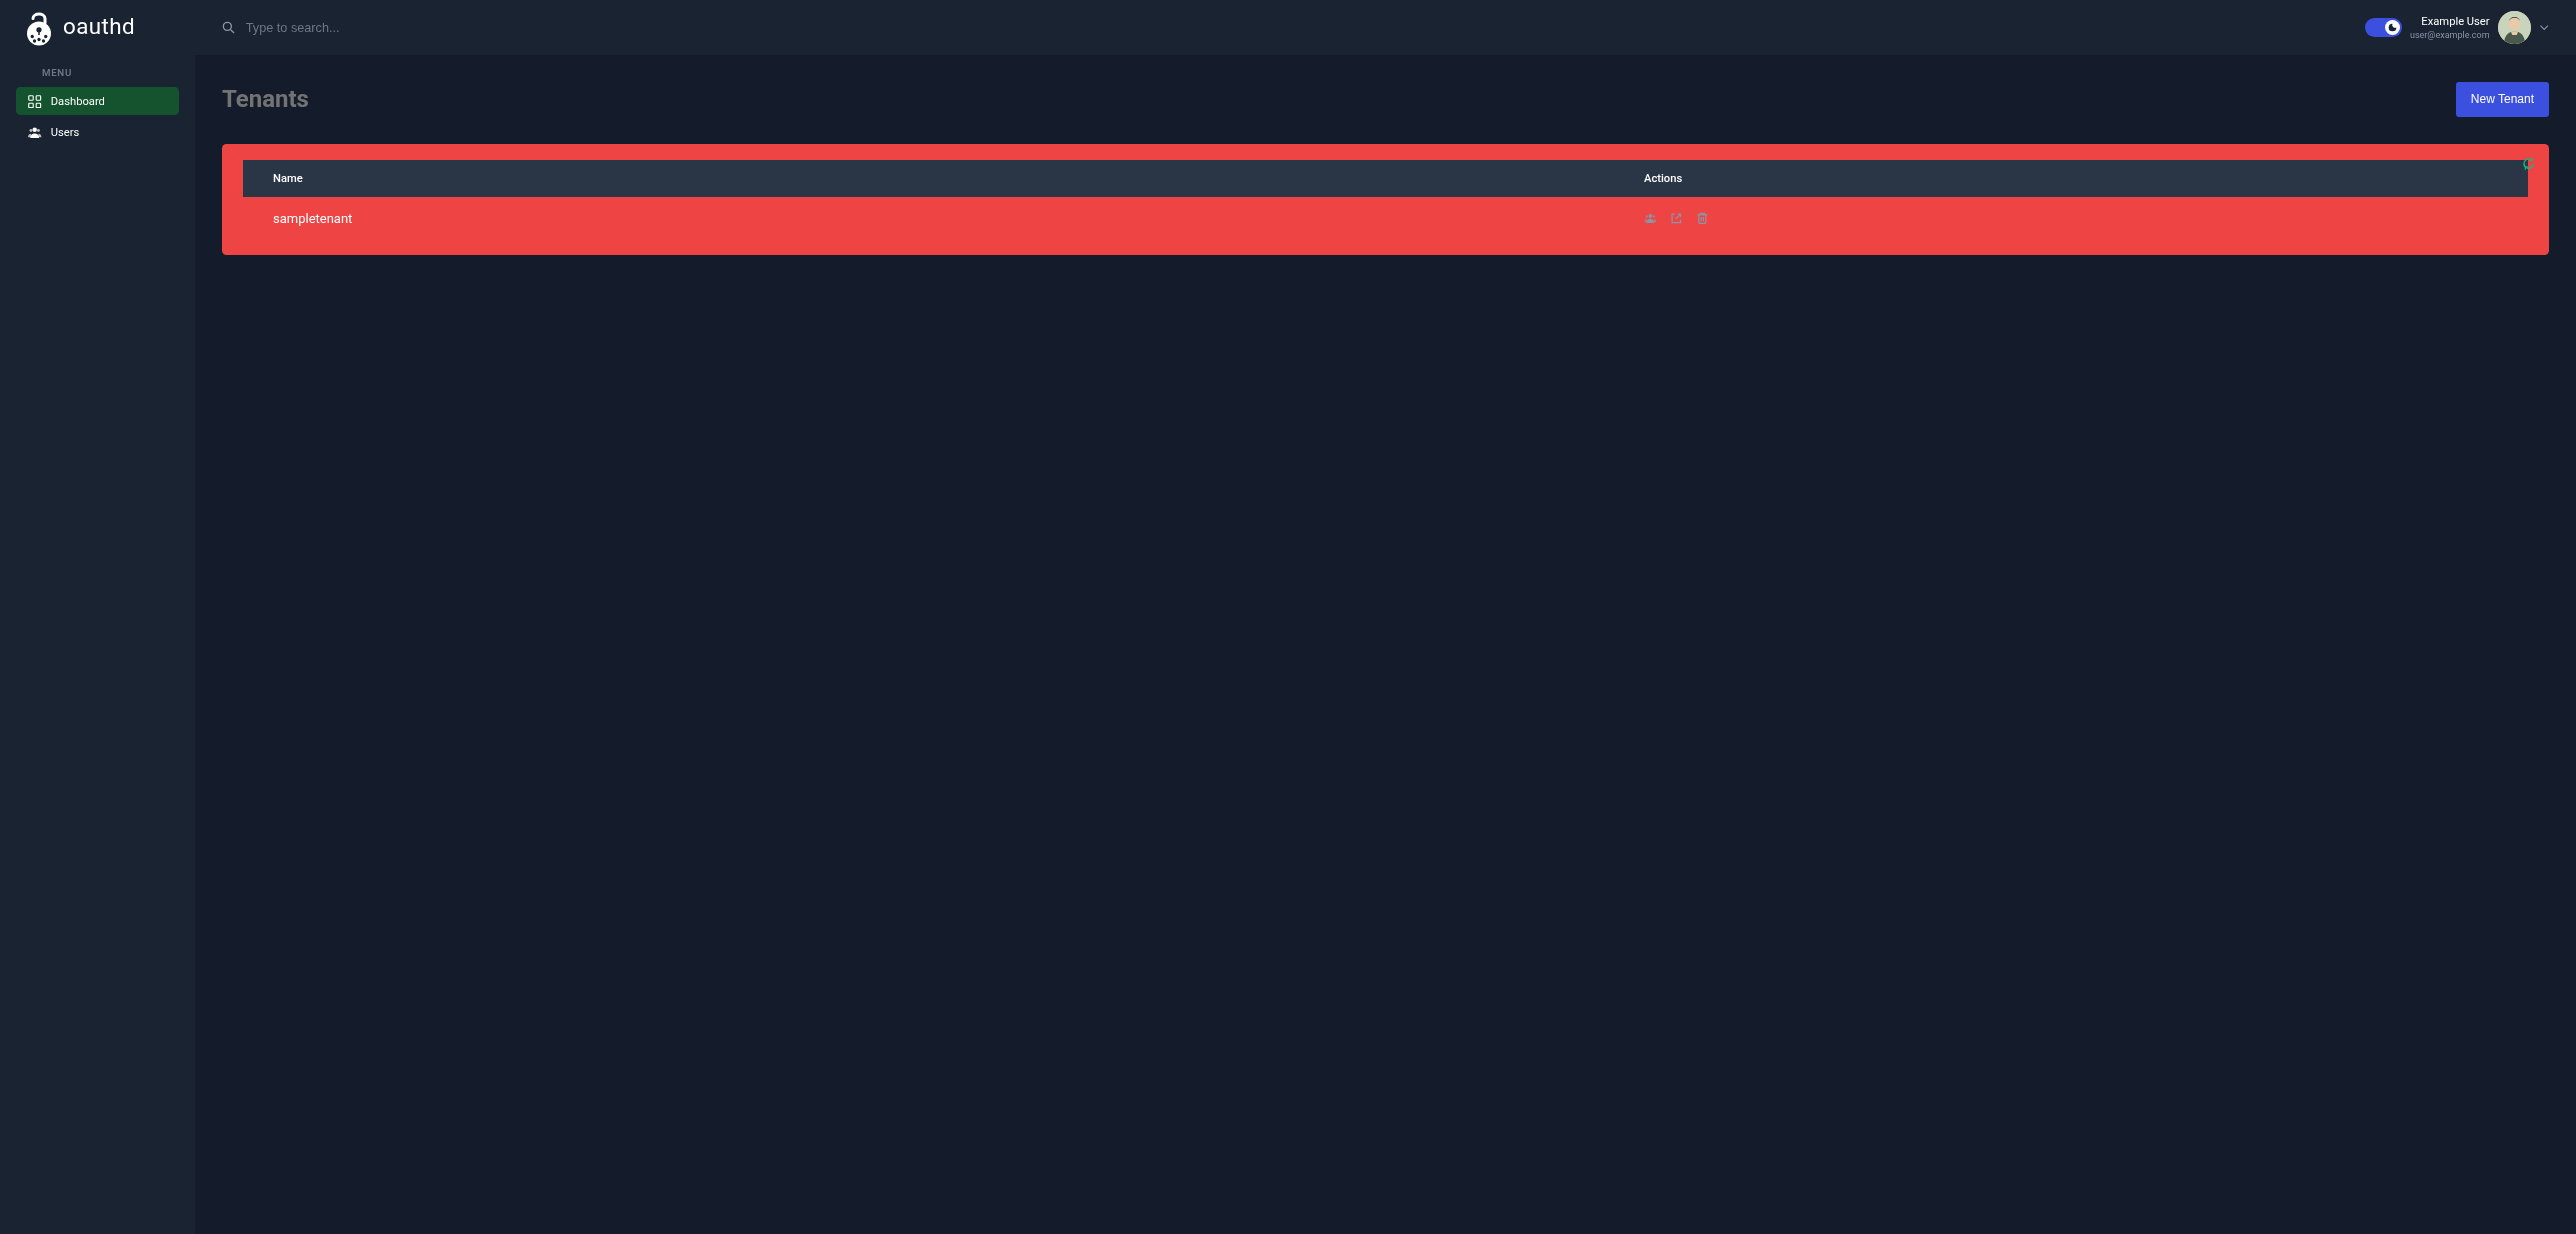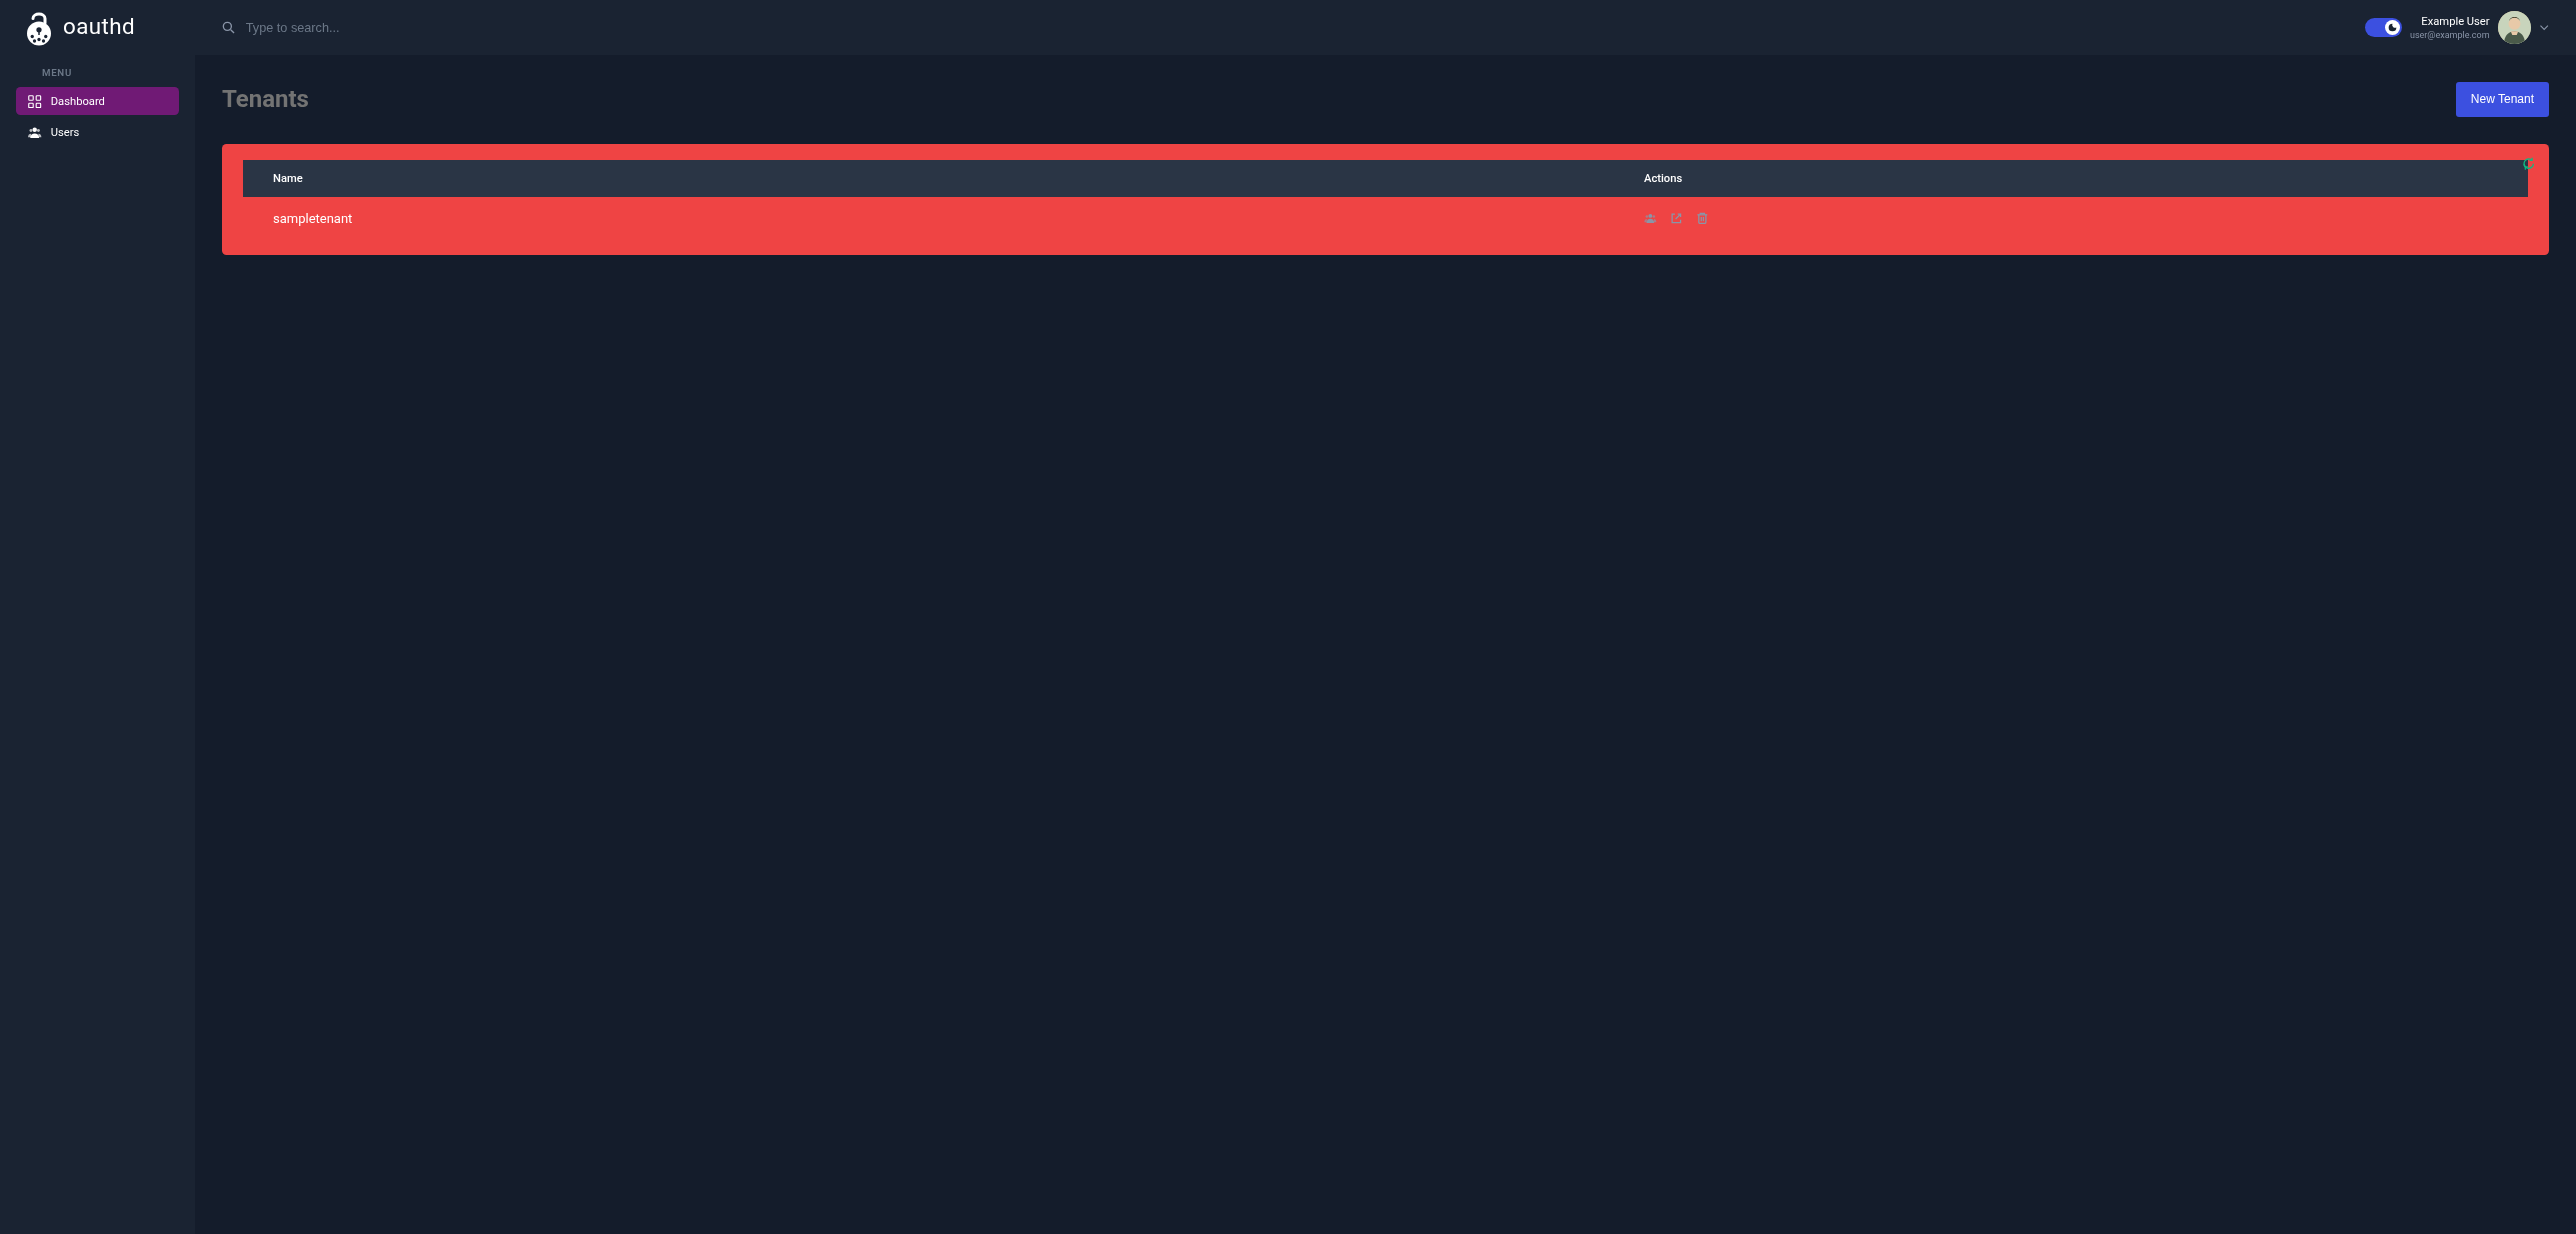--- a/index.html
+++ b/index.html
@@ -67,21 +67,21 @@
       gap: 9px;
       padding: 7.5px 12px;
       margin: 0 16.4px 3px 16.4px;
       border-radius: 4.5px;
       cursor: pointer;
       font-size: 11.2px;
       color: #ffffff;
     }
     
     .nav-item.active {
-      background-color: #701a75;
+      background-color: #14532d;
     }
     
     .nav-icon {
       width: 13.4px;
       height: 13.4px;
       display: flex;
       align-items: center;
       justify-content: center;
     }
     

